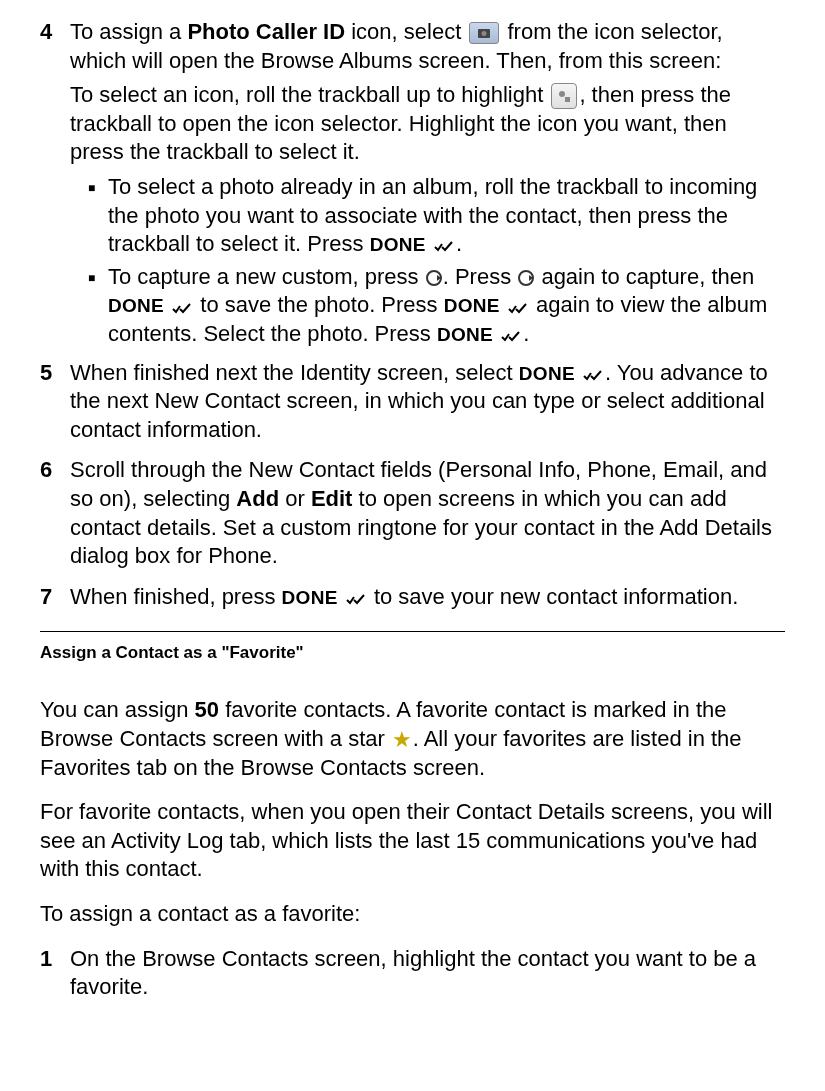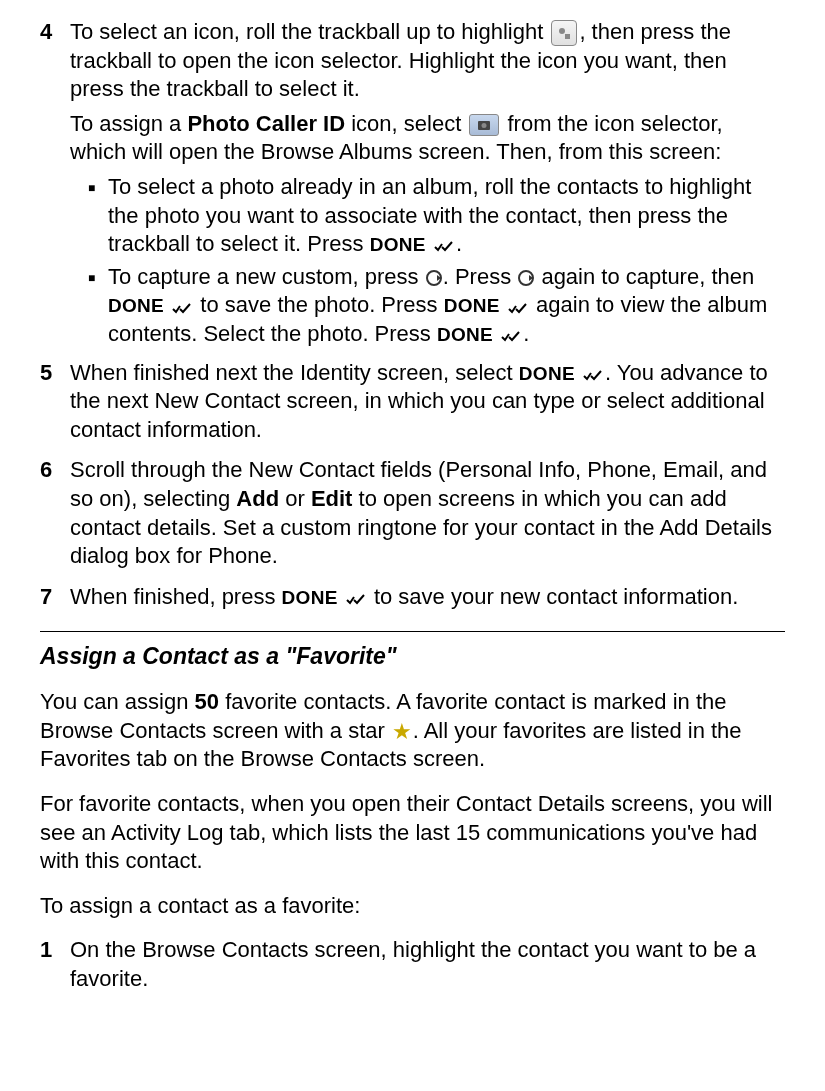--- a/index.html
+++ b/index.html
@@ -58,23 +58,22 @@
       letter-spacing: 0.3px;
       text-align: right;
     }
     .divider {
       border: none;
       border-top: 1px solid #000;
       margin: 14px 0 10px 0;
     }
     .section-heading {
       font-weight: bold;
-      font-size: 23px;
-      margin-bottom: 16px;
-      font-style: italic;
+      font-size: 17px;
+      margin-bottom: 32px;
     }
     .body-para {
       margin-bottom: 16px;
     }
     .icon-box {
       width: 26px;
       height: 26px;
       border: 1px solid #888;
       border-radius: 4px;
       background: linear-gradient(#f5f5f5, #e0e0e0);
@@ -137,40 +136,40 @@
       margin: 0 1px;
     }
   </style>
 </head>
 <body>
 
 <div class="step">
   <div class="step-num">4</div>
   <div class="step-content">
     <p>
+      <span>To assign a </span><span class="bold">Photo Caller ID</span><span> icon, select </span><span class="icon-camera">
+          <svg width="20" height="14" viewBox="0 0 20 14">
+            <rect x="4" y="3" width="12" height="9" rx="1" fill="#444"></rect>
+            <circle cx="10" cy="7.5" r="2.5" fill="#888"></circle>
+          </svg>
+        </span><span> from the icon selector, which will open the Browse Albums screen. Then, from this screen:</span>
+    </p>
+    <p>
       <span>To select an icon, roll the trackball up to highlight </span><span class="icon-box">
           <svg width="14" height="14" viewBox="0 0 14 14">
             <circle cx="5" cy="5" r="3" fill="#888"></circle>
             <rect x="8" y="8" width="5" height="5" fill="#888"></rect>
           </svg>
         </span><span>, then press the trackball to open the icon selector. Highlight the icon you want, then press the trackball to select it.</span>
     </p>
-    <p>
-      <span>To assign a </span><span class="bold">Photo Caller ID</span><span> icon, select </span><span class="icon-camera">
-          <svg width="20" height="14" viewBox="0 0 20 14">
-            <rect x="4" y="3" width="12" height="9" rx="1" fill="#444"></rect>
-            <circle cx="10" cy="7.5" r="2.5" fill="#888"></circle>
-          </svg>
-        </span><span> from the icon selector, which will open the Browse Albums screen. Then, from this screen:</span>
-    </p>
     <div class="sublist">
       <div class="subitem">
         <div class="bullet">■</div>
         <div class="subitem-content">
-          <span>To select a photo already in an album, roll the contacts to highlight the photo you want to associate with the contact, then press the trackball to select it. Press </span><span class="small-caps">DONE</span> <span class="icon-check"><svg width="20" height="12" viewBox="0 0 20 12">
+          <span>To select a photo already in an album, roll the trackball to incoming the photo you want to associate with the contact, then press the trackball to select it. Press </span><span class="small-caps">DONE</span> <span class="icon-check"><svg width="20" height="12" viewBox="0 0 20 12">
                 <path d="M1 6 L4 9 L8 3" stroke="#000" stroke-width="2" fill="none"></path>
                 <path d="M8 6 L11 9 L18 1" stroke="#000" stroke-width="2" fill="none"></path>
               </svg></span><span>.</span>
         </div>
       </div>
       <div class="subitem">
         <div class="bullet">■</div>
         <div class="subitem-content">
           <span>To capture a new custom, press </span><span class="icon-circle"></span><span>. Press </span><span class="icon-circle"></span><span> again to capture, then </span><span class="small-caps">DONE</span> <span class="icon-check"><svg width="20" height="12" viewBox="0 0 20 12">
                 <path d="M1 6 L4 9 L8 3" stroke="#000" stroke-width="2" fill="none"></path>

